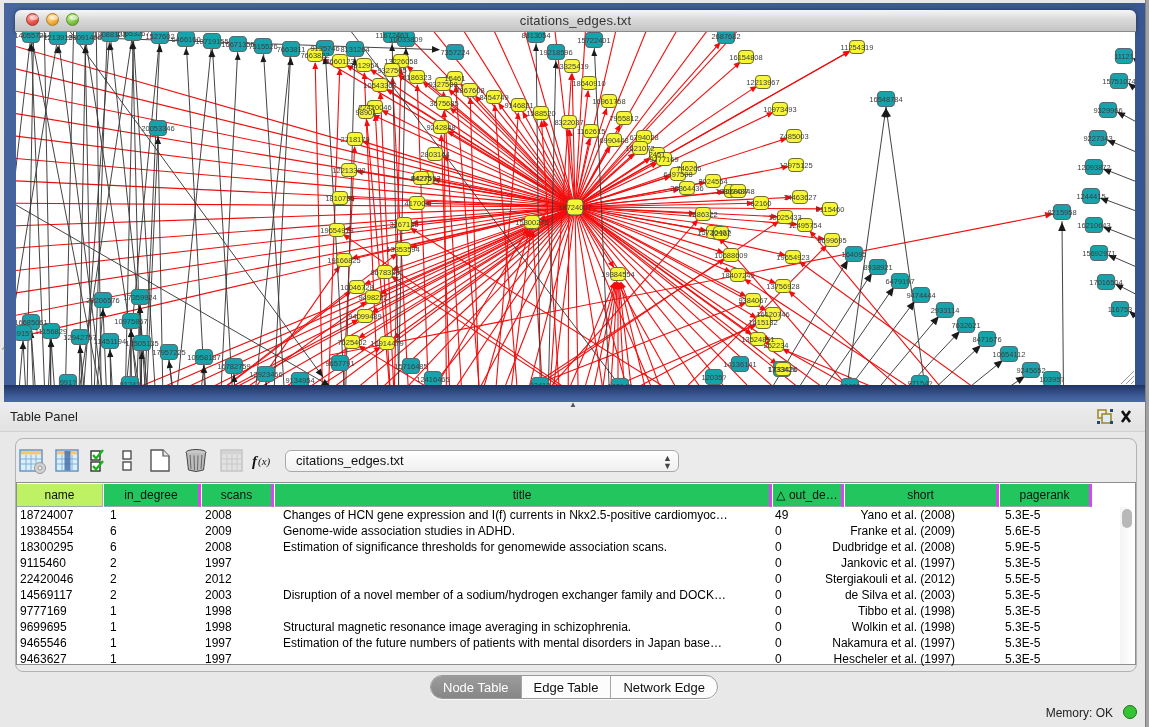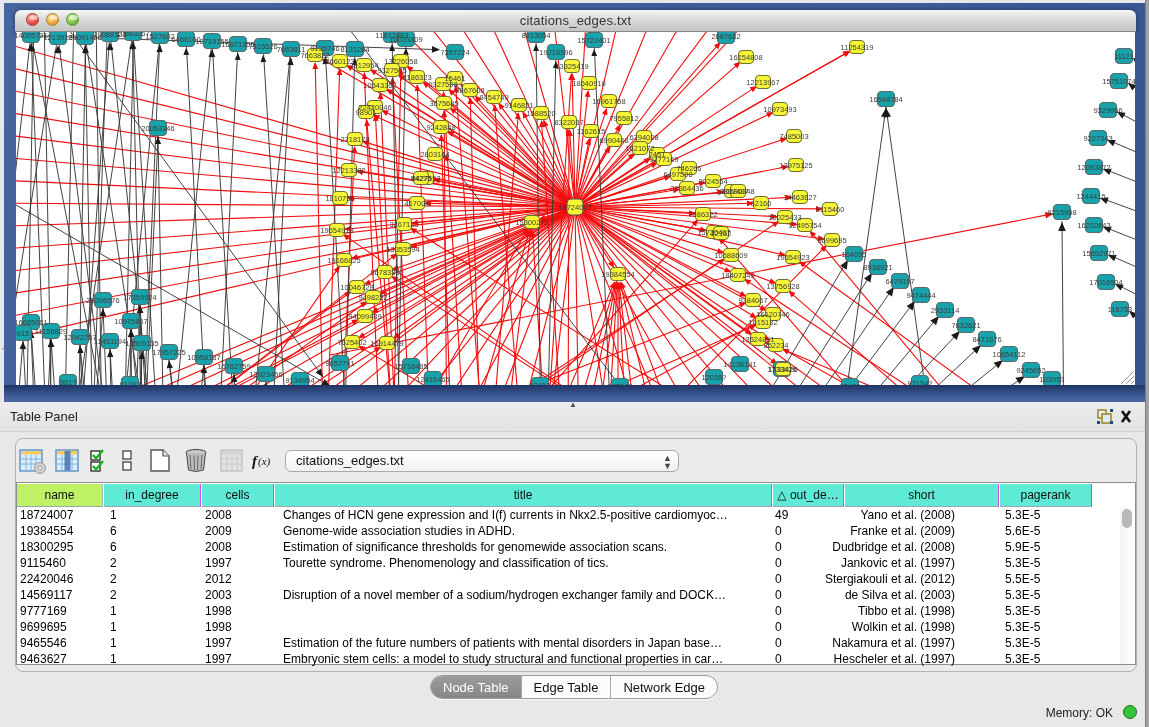--- a/index.html
+++ b/index.html
@@ -12,21 +12,21 @@
 .tl{position:absolute;top:3px;width:13px;height:13px;border-radius:50%}
 #tlr{left:11px;background:radial-gradient(circle at 35% 30%,#ffb8ae,#ee5044 55%,#c03a30);border:1px solid #a03a32}
 #tly{left:31px;background:radial-gradient(circle at 35% 30%,#ffe9b0,#f4aa36 55%,#c98a22);border:1px solid #ad7f28}
 #tlg{left:51px;background:radial-gradient(circle at 35% 30%,#d8f7b0,#7cc43e 55%,#5da02c);border:1px solid #5c8f30}
 #tpanelbar{position:absolute;left:0;top:402px;width:1149px;height:30px;background:linear-gradient(#ededed,#e2e2e2);border-bottom:1px solid #d0d0d0}
 #tpanelbar .t{position:absolute;left:10px;top:7px;font-size:13px;color:#222}
 #panel{position:absolute;left:15px;top:438px;width:1122px;height:234px;background:#ebebeb;border:1px solid #b3b3b3;border-radius:8px}
 #combob{position:absolute;left:285px;top:450px;width:394px;height:22px;background:linear-gradient(#fff,#f0f0f0);border:1px solid #a9a9a9;border-radius:6px;font-size:13px;color:#111;line-height:20px;padding-left:10px}
 #combob .ar{position:absolute;right:6px;top:3px;font-size:9px;color:#444;line-height:8px;text-align:center}
 #tbl{position:absolute;left:16px;top:482px;width:1120px;height:183px;background:#fff;border:1px solid #8e8e8e}
-.th{position:absolute;top:484px;height:23px;background:#5eead4;border-right:1px solid #d946ef;border-bottom:1px solid #98a8b0;font-size:12px;color:#111;text-align:center;line-height:22px}
+.th{position:absolute;top:484px;height:23px;background:#22c55e;border-right:3px solid #d946ef;border-bottom:1px solid #98a8b0;font-size:12px;color:#111;text-align:center;line-height:22px}
 .tr{position:absolute;left:17px;width:1075px;height:16px;font-size:12px;color:#000}
 .c{position:absolute;top:1px;white-space:nowrap;overflow:hidden}
 .c0{left:3px;width:82px}.c1{left:93px;width:95px}.c2{left:188px;width:70px}
 .c3{left:266px;width:492px}.c4{left:758px;width:68px}.c5{left:784px;width:154px;text-align:right}
 .c6{left:988px;width:90px}
 #tabs{position:absolute;left:430px;top:675px;height:24px;border:1px solid #9a9a9a;border-radius:12px;overflow:hidden;background:#fcfcfc;box-shadow:0 1px 0 rgba(255,255,255,.7)}
 #tabs .seg{float:left;height:24px;line-height:23px;font-size:13px;padding:0 12px;color:#111;border-right:1px solid #a5a5a5}
 #tabs .sel{background:linear-gradient(#9c9c9c,#848484);color:#fff}
 #mem{position:absolute;right:36px;top:706px;font-size:12px;color:#222}
 #memdot{position:absolute;right:12px;top:705px;width:14px;height:14px;border-radius:50%;background:#35c435;border:1.5px solid #1d701d}
@@ -948,21 +948,21 @@
 <path d="M1 9 H20 M1 14 H20 M6 5 V20 M11 5 V20 M16 5 V20" stroke="#ababab" stroke-width="1"></path>
 </g>
 
 <text x="234" y="17" font-family="Liberation Serif, serif" font-style="italic" font-weight="bold" font-size="15" fill="#111">f</text>
 <text x="240" y="16" font-family="Liberation Serif, serif" font-style="italic" font-size="11" fill="#111">(x)</text>
 </svg>
 <div id="combob">citations_edges.txt<div class="ar">▲<br>▼</div></div>
 <div id="tbl"></div>
 <div class="th" style="left:17px;width:86px;background:#bef264;border-right:1px solid #b0b0b0">name</div>
 <div class="th" style="left:104px;width:97px">in_degree</div>
-<div class="th" style="left:202px;width:72px">cells</div>
+<div class="th" style="left:202px;width:72px">scans</div>
 <div class="th" style="left:275px;width:497px">title</div>
 <div class="th" style="left:773px;width:71px">△ out_de…</div>
 <div class="th" style="left:845px;width:154px">short</div>
 <div class="th" style="left:1000px;width:92px">pagerank</div>
 <div class="tr" style="top:507px">
     <div class="c c0">18724007</div>
     <div class="c c1">1</div>
     <div class="c c2">2008</div>
     <div class="c c3">Changes of HCN gene expression and I(f) currents in Nkx2.5-positive cardiomyoc…</div>
     <div class="c c4">49</div>
@@ -984,21 +984,20 @@
     <div class="c c2">2008</div>
     <div class="c c3">Estimation of significance thresholds for genomewide association scans.</div>
     <div class="c c4">0</div>
     <div class="c c5">Dudbridge et al. (2008)</div>
     <div class="c c6">5.9E-5</div>
   </div>
 <div class="tr" style="top:555px">
     <div class="c c0">9115460</div>
     <div class="c c1">2</div>
     <div class="c c2">1997</div>
-    <div class="c c3">Tourette syndrome. Phenomenology and classification of tics.</div>
     <div class="c c4">0</div>
     <div class="c c5">Jankovic et al. (1997)</div>
     <div class="c c6">5.3E-5</div>
   </div>
 <div class="tr" style="top:571px">
     <div class="c c0">22420046</div>
     <div class="c c1">2</div>
     <div class="c c2">2012</div>
     <div class="c c4">0</div>
     <div class="c c5">Stergiakouli et al. (2012)</div>
@@ -1018,38 +1017,38 @@
     <div class="c c1">1</div>
     <div class="c c2">1998</div>
     <div class="c c4">0</div>
     <div class="c c5">Tibbo et al. (1998)</div>
     <div class="c c6">5.3E-5</div>
   </div>
 <div class="tr" style="top:619px">
     <div class="c c0">9699695</div>
     <div class="c c1">1</div>
     <div class="c c2">1998</div>
+    <div class="c c3">Structural magnetic resonance image averaging in schizophrenia.</div>
     <div class="c c4">0</div>
     <div class="c c5">Wolkin et al. (1998)</div>
     <div class="c c6">5.3E-5</div>
   </div>
 <div class="tr" style="top:635px">
     <div class="c c0">9465546</div>
     <div class="c c1">1</div>
     <div class="c c2">1997</div>
     <div class="c c3">Estimation of the future numbers of patients with mental disorders in Japan base…</div>
     <div class="c c4">0</div>
     <div class="c c5">Nakamura et al. (1997)</div>
     <div class="c c6">5.3E-5</div>
   </div>
 <div class="tr" style="top:651px">
     <div class="c c0">9463627</div>
     <div class="c c1">1</div>
     <div class="c c2">1997</div>
-    <div class="c c3">Embryonic stem cells: a model to study structural and functional properties in car…</div>
     <div class="c c4">0</div>
     <div class="c c5">Hescheler et al. (1997)</div>
     <div class="c c6">5.3E-5</div>
   </div>
 <div id="scrollbar"></div>
 <div id="thumb"></div>
 <div id="tabs">
     <div class="seg sel">Node Table</div>
     <div class="seg">Edge Table</div>
     <div class="seg" style="border-right:none">Network Edge</div>

